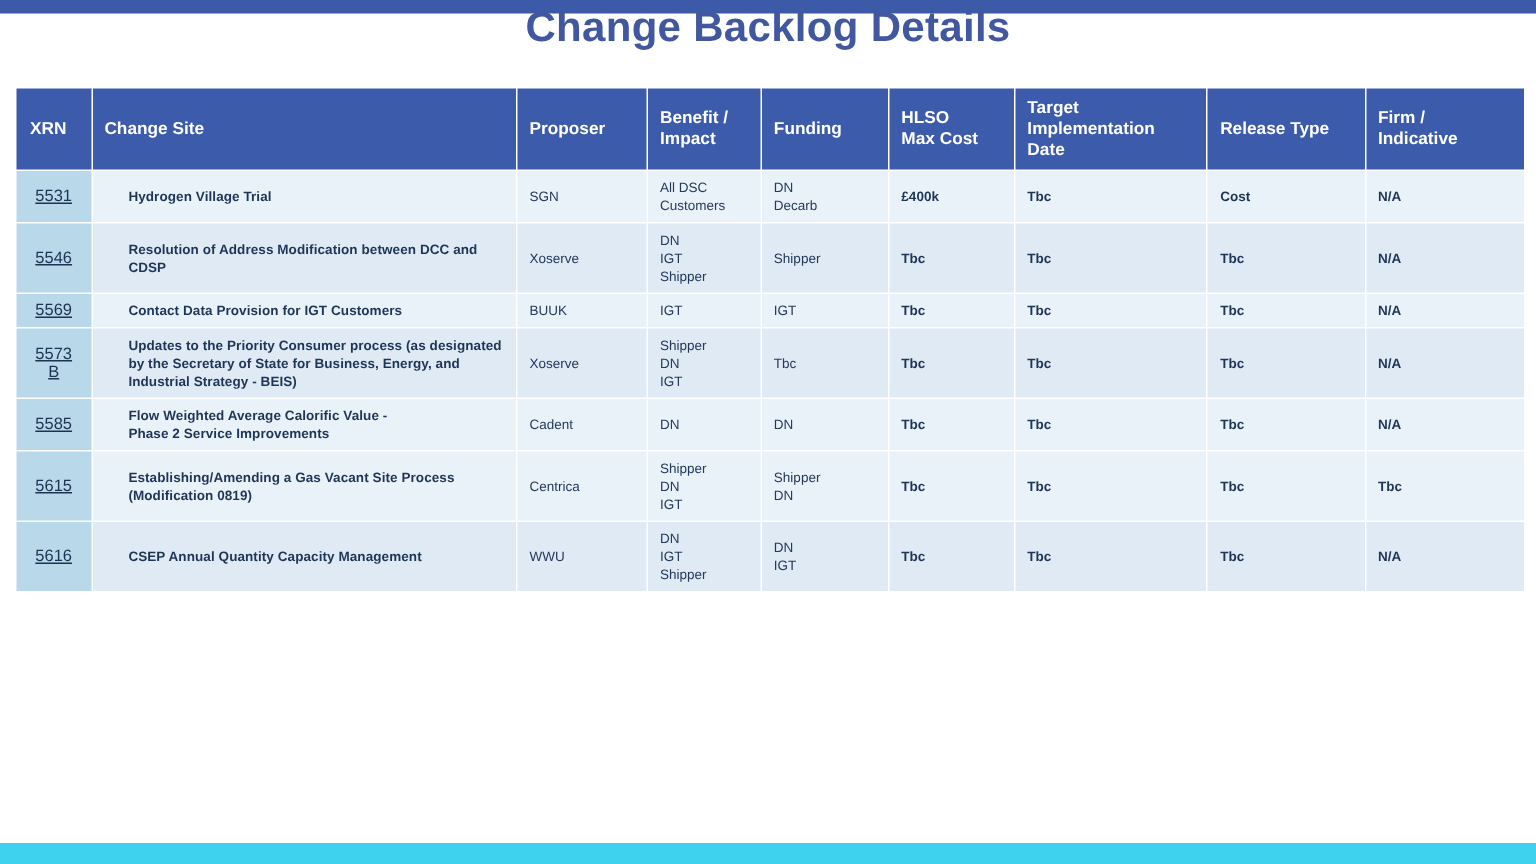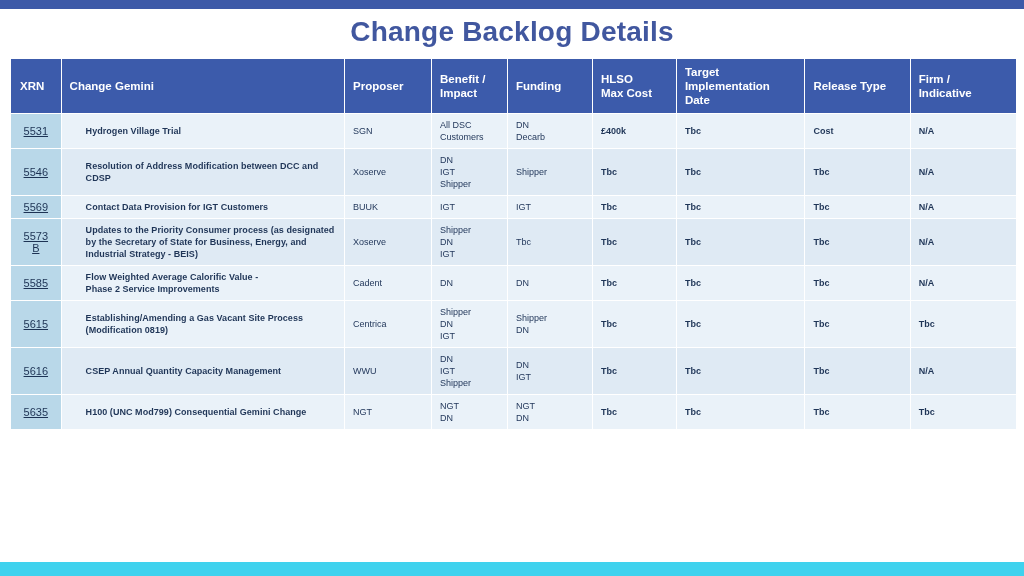--- a/index.html
+++ b/index.html
@@ -27,21 +27,21 @@
     position: absolute;
     bottom: 0; left: 0;
     width: 1024px;
     height: 14px;
     background: #3fd2ee;
   }
 
   
   .slide-title {
     position: absolute;
-    top: 14px;
+    top: 0;
     left: 0;
     width: 1024px;
     text-align: center;
     font-size: 28px;
     font-weight: bold;
     color: #41579f;
     letter-spacing: 0.2px;
     line-height: 36px;
     white-space: nowrap;
   }
@@ -149,21 +149,21 @@
         <col class="c-benf">
       <col class="c-fund">
         <col class="c-hlso">
         <col class="c-tid">
         <col class="c-rel">
         <col class="c-firm">
     </colgroup>
     <thead>
       <tr>
         <th class="th-xrn ml">XRN</th>
-        <th class="ml">Change Gemini</th>
+        <th class="ml">Change Site</th>
         <th class="ml">Proposer</th>
         <th class="ml">Benefit /
 Impact</th>
         <th class="ml">Funding</th>
         <th class="ml">HLSO
 Max Cost</th>
         <th class="ml">Target
 Implementation
 Date</th>
         <th class="ml">Release Type</th>
@@ -270,32 +270,17 @@
           <td class="cell-benefit ml">DN
 IGT
 Shipper</td>
           <td class="cell-funding ml">DN
 IGT</td>
           <td class="cell-hlso ml">Tbc</td>
           <td class="cell-target ml">Tbc</td>
           <td class="cell-release ml">Tbc</td>
           <td class="cell-firm ml">N/A</td>
         </tr>
-        <tr>
-          <td class="cell-xrn">
-            <span class="xrn-line">5635</span>
-          </td>
-          <td class="cell-title ml">H100 (UNC Mod799) Consequential Gemini Change</td>
-          <td class="cell-prop ml">NGT</td>
-          <td class="cell-benefit ml">NGT
-DN</td>
-          <td class="cell-funding ml">NGT
-DN</td>
-          <td class="cell-hlso ml">Tbc</td>
-          <td class="cell-target ml">Tbc</td>
-          <td class="cell-release ml">Tbc</td>
-          <td class="cell-firm ml">Tbc</td>
-        </tr>
       </tbody>
   </table>
 </div>
 
 <div class="bottom-bar"></div>
 
 </body></html>

